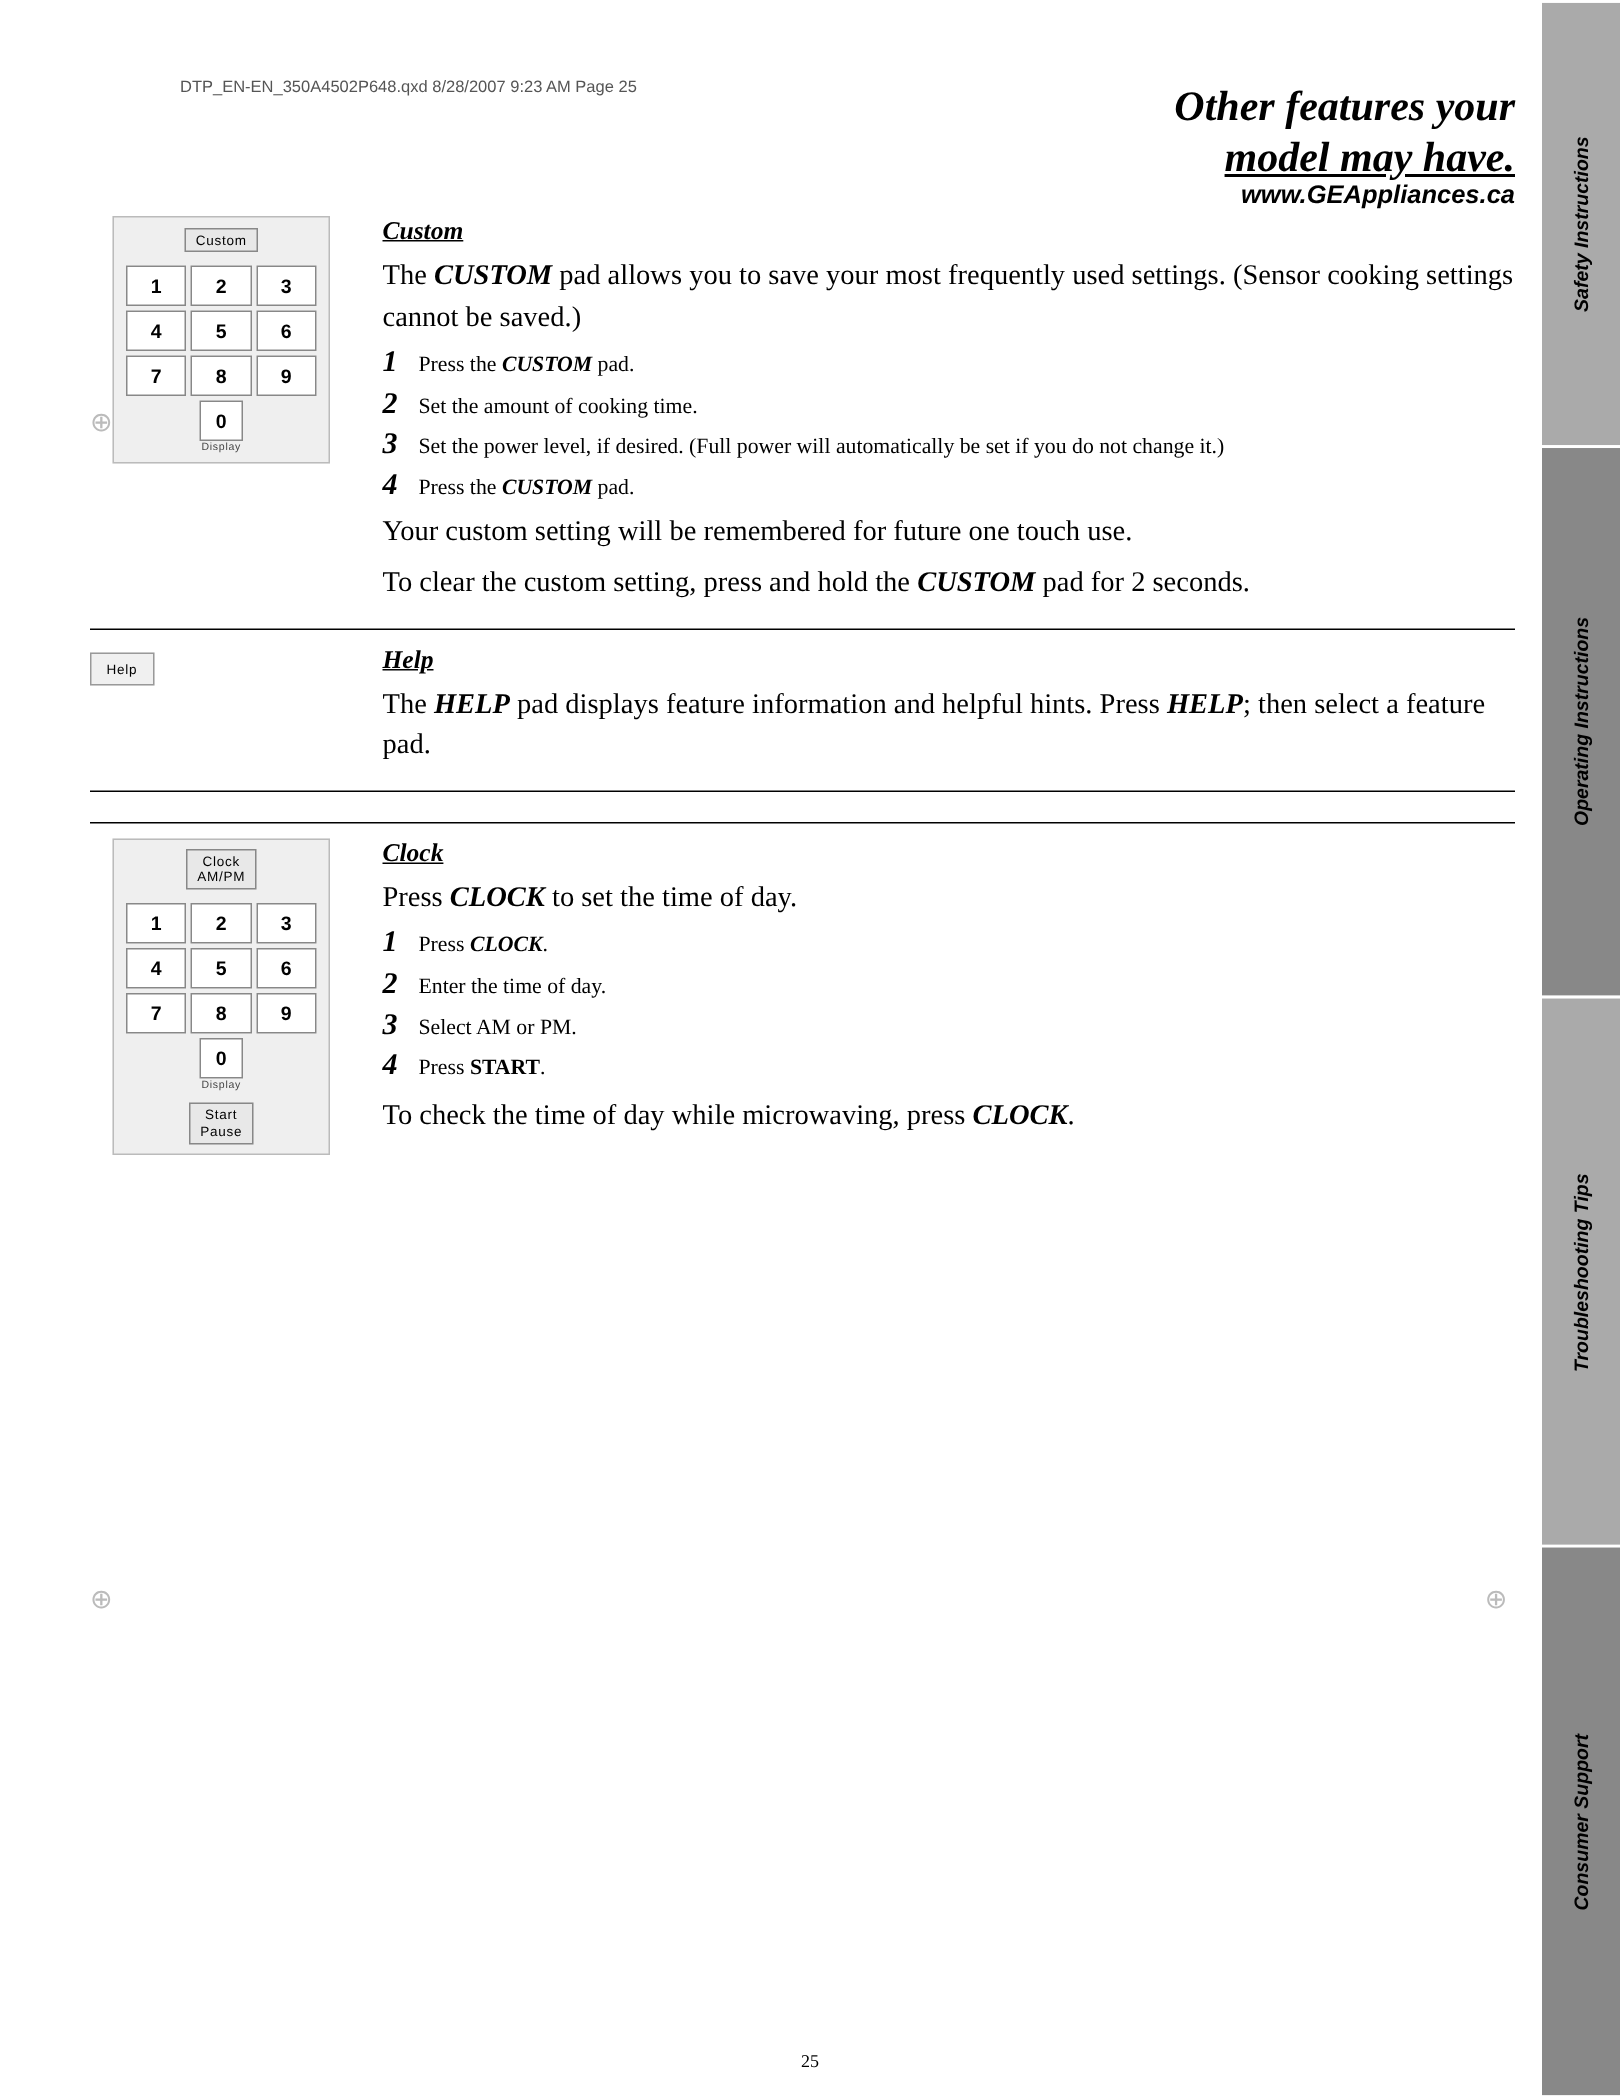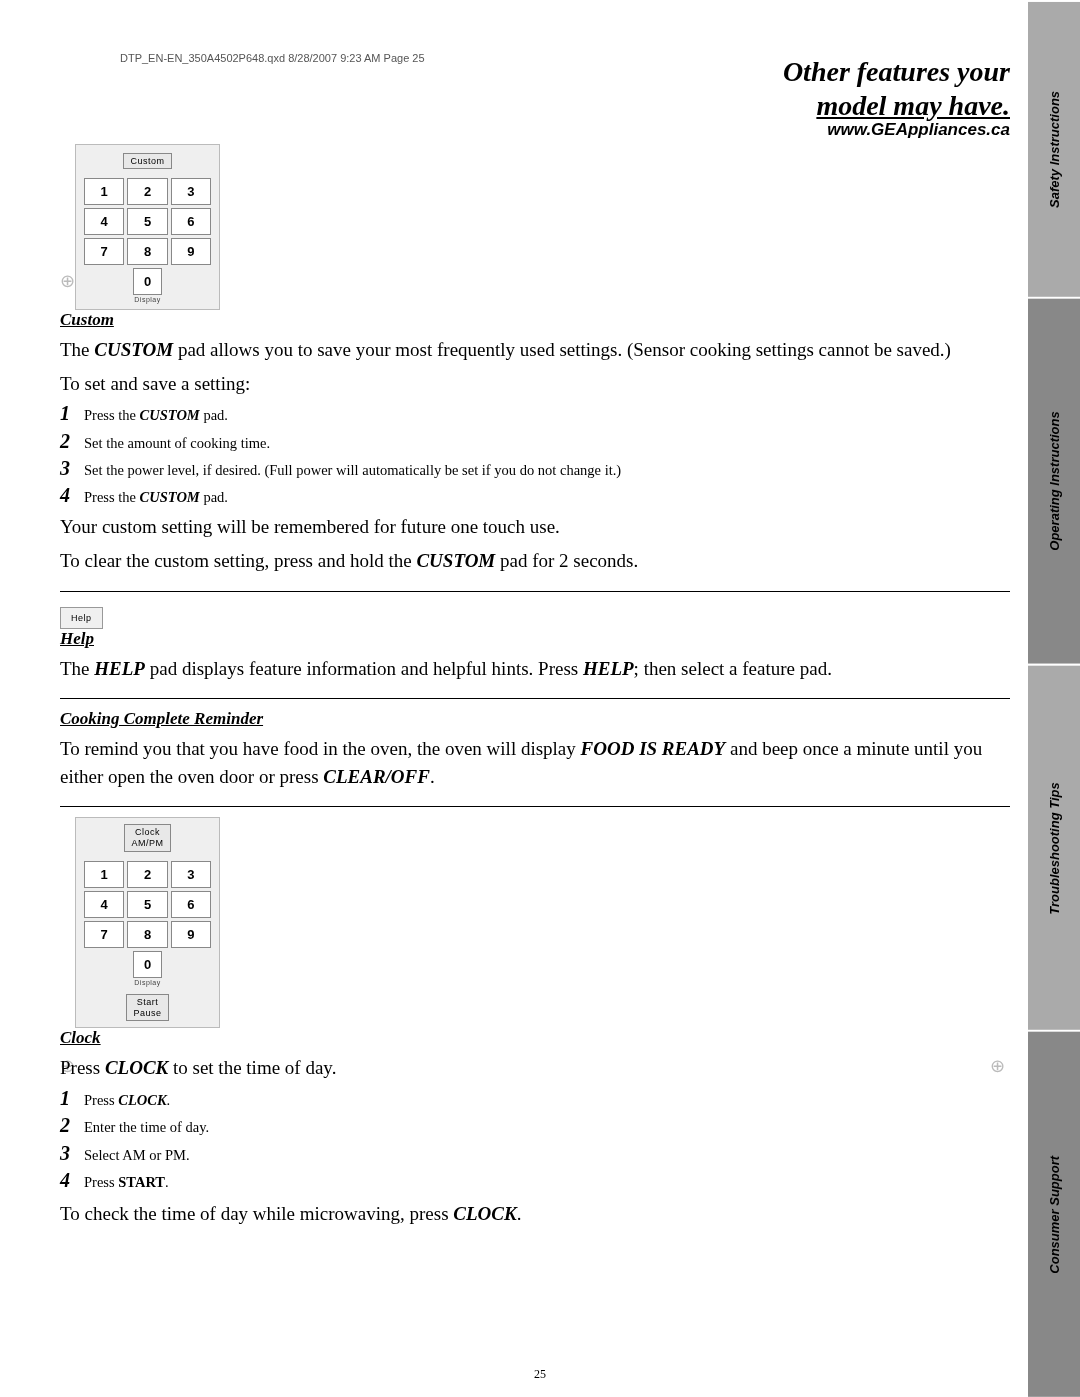--- a/index.html
+++ b/index.html
@@ -101,21 +101,20 @@
       font-style: italic;
       font-weight: bold;
       position: absolute;
       right: 0;
       top: 65px;
     }
 
     
     .feature-section {
       display: flex;
-      flex-direction: column;
       margin-bottom: 0;
       padding: 10px 0;
       border-bottom: 1px solid #000;
     }
     .feature-section:last-child {
       border-bottom: none;
     }
 
     .feature-image {
       width: 175px;
@@ -331,21 +330,20 @@
           </div>
           <div class="keypad-display-label">Display</div>
         </div>
       </div>
     </div>
     <div class="feature-text">
       <div class="section-title">Custom</div>
       <p class="body-text">
         The <span class="bold-italic">CUSTOM</span> pad allows you to save your most frequently used settings. (Sensor cooking settings cannot be saved.)
       </p>
-      <p class="body-text">To set and save a setting:</p>
       <div class="step">
         <span class="step-number">1</span>
         <span class="step-text">Press the <span class="bold-italic">CUSTOM</span> pad.</span>
       </div>
       <div class="step">
         <span class="step-number">2</span>
         <span class="step-text">Set the amount of cooking time.</span>
       </div>
       <div class="step">
         <span class="step-number">3</span>
@@ -367,26 +365,20 @@
     <div class="feature-text">
       <div class="section-title">Help</div>
       <p class="body-text">
         The <span class="bold-italic">HELP</span> pad displays feature information and helpful hints. Press <span class="bold-italic">HELP</span>; then select a feature pad.
       </p>
     </div>
   </div>
 
   <div class="feature-section" style="border-bottom: 1px solid #000;">
     <div class="feature-image"></div>
-    <div class="feature-text">
-      <div class="section-title">Cooking Complete Reminder</div>
-      <p class="body-text">
-        To remind you that you have food in the oven, the oven will display <span class="bold-italic">FOOD IS READY</span> and beep once a minute until you either open the oven door or press <span class="bold-italic">CLEAR/OFF</span>.
-      </p>
-    </div>
   </div>
 
   <div class="feature-section" style="border-bottom:none;">
     <div class="feature-image">
       <div class="keypad-wrapper">
         <div class="keypad-inner">
           <div style="text-align:center; margin-bottom:5px;">
             <span class="keypad-top-btn" style="line-height:1.2;">
               Clock<br>AM/PM
             </span>

